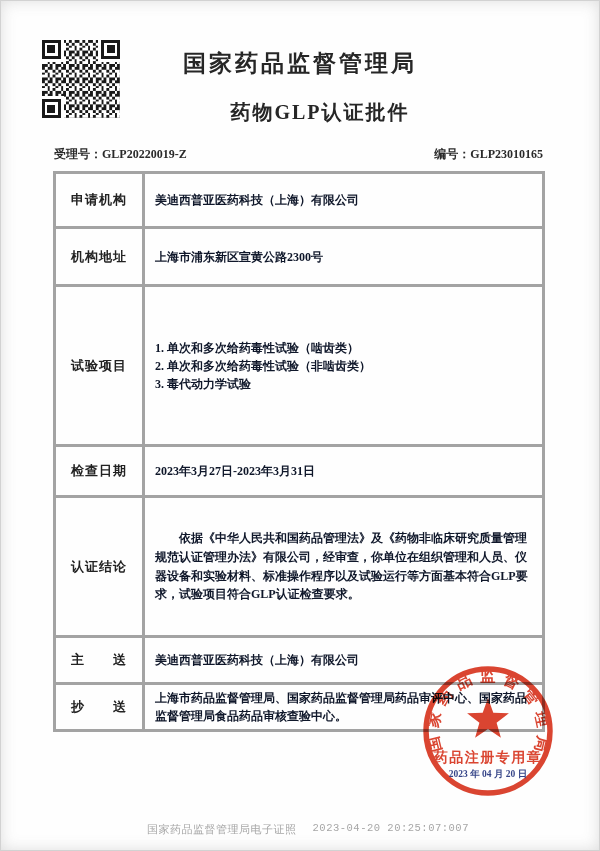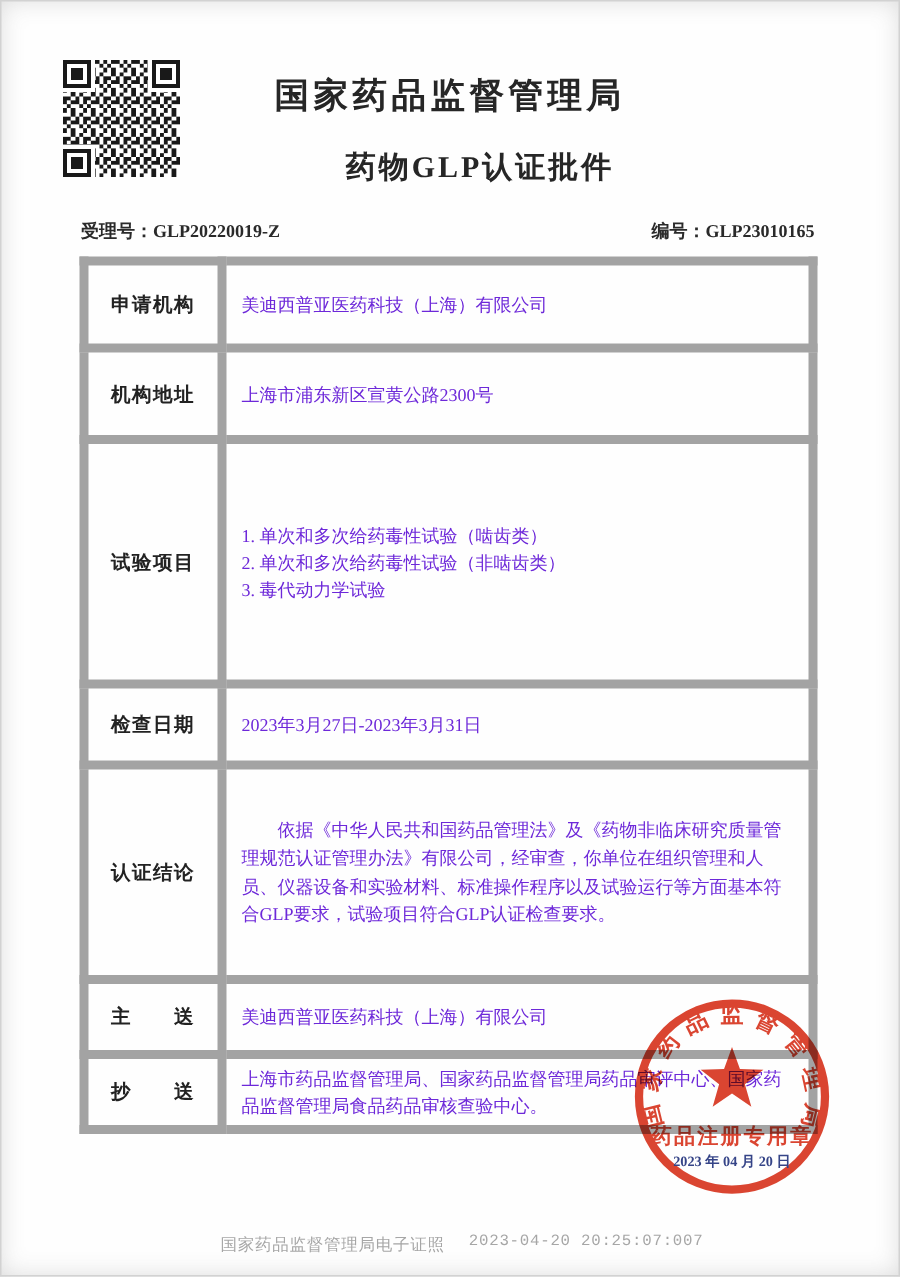--- a/index.html
+++ b/index.html
@@ -8,23 +8,23 @@
     background:#fefefe;
     color:#1f1f1f;
     font-family:"Liberation Serif","DejaVu Serif",serif;
     box-shadow: inset 0 0 0 1px #d2d2d2, inset 0 0 16px rgba(90,90,90,.22);
   }
   .qr{position:absolute;left:42px;top:40px;width:78px;height:78px;}
   .title{margin:0;padding-top:50px;text-align:center;font-size:23px;line-height:28px;font-weight:bold;letter-spacing:3px;color:#262626;}
   .subtitle{margin:22px 0 0;text-align:center;font-size:20px;line-height:24px;font-weight:bold;letter-spacing:2px;color:#262626;padding-left:40px;}
   .refline{display:flex;justify-content:space-between;margin:22px 57px 8px 54px;font-size:12px;font-weight:bold;color:#2a2a2a;}
   table.cert{border-collapse:collapse;table-layout:fixed;width:492px;margin-left:53px;}
-  table.cert td{border:6px solid #a3a3a3;vertical-align:middle;}
+  table.cert td{border:3px solid #a3a3a3;vertical-align:middle;}
   td.lbl{width:84px;text-align:center;font-size:13px;font-weight:bold;letter-spacing:1px;color:#222;}
-  td.val{font-size:12px;font-weight:normal;padding:3px 10px;color:#6d28d9;line-height:1.5;}
+  td.val{font-size:12px;font-weight:bold;padding:3px 10px;color:#0f172a;line-height:1.5;}
   tr.r1 td{height:46px;} tr.r2 td{height:49px;} tr.r3 td{height:151px;}
   tr.r4 td{height:42px;} tr.r5 td{height:131px;} tr.r6 td{height:38px;}
   tr.r7 td{height:38px;} tr.r8 td{height:83px;}
   .conclusion{text-indent:2em;line-height:1.55;}
   .projline{line-height:1.5;}
   .stamp{position:absolute;left:412px;top:656px;width:152px;height:164px;mix-blend-mode:multiply;opacity:.95;z-index:3;}
   .footer{position:absolute;left:16px;right:0;bottom:14px;display:flex;justify-content:center;gap:16px;
     color:#a6a6a6;font-size:11px;letter-spacing:.5px;}
   .footer .mono{font-family:"Liberation Mono","DejaVu Sans Mono",monospace;font-size:10.5px;}
 </style>

